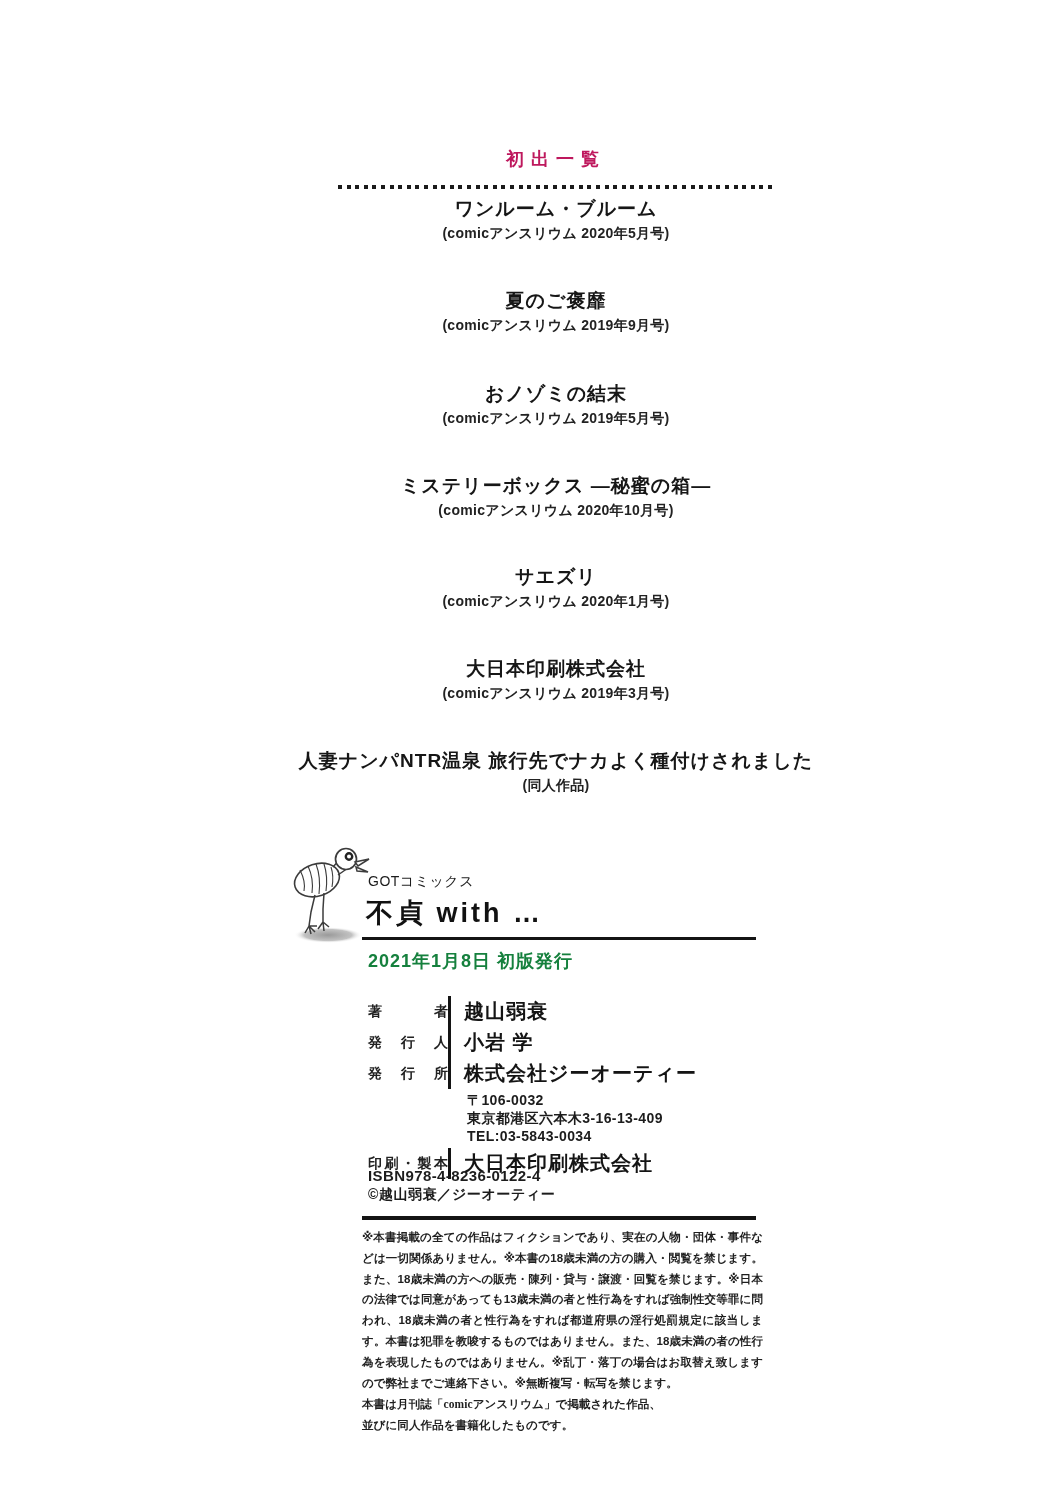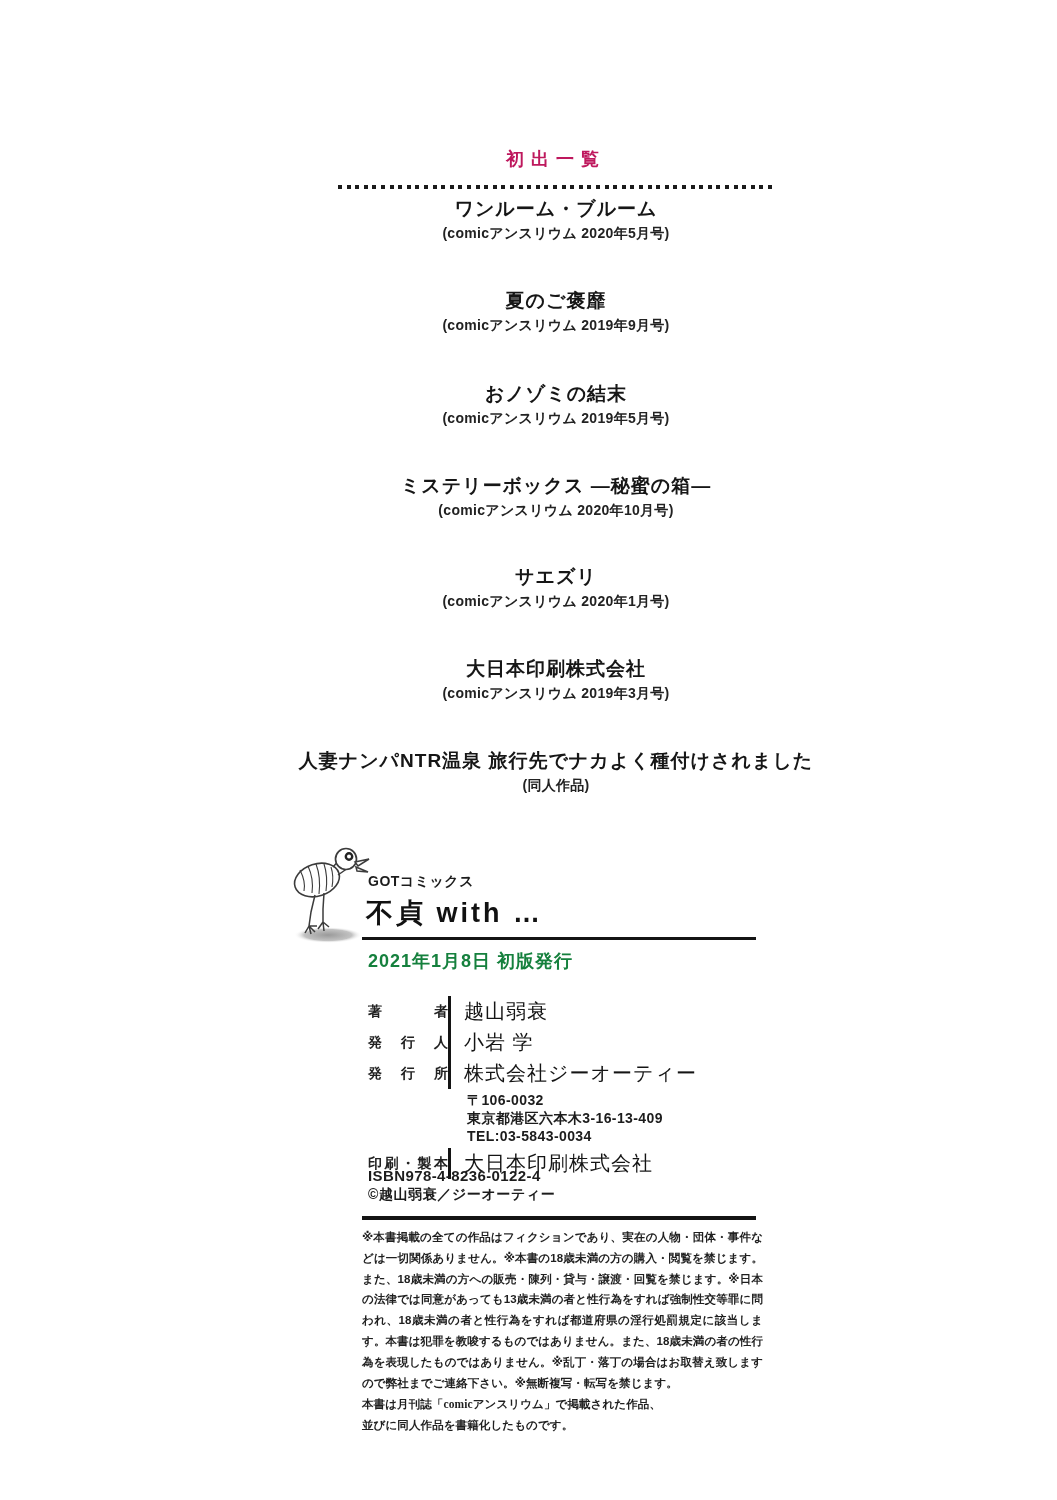--- a/index.html
+++ b/index.html
@@ -46,21 +46,21 @@
     margin-top: 3px;
     font-size: 14px; font-weight: 600;
     letter-spacing: 0.3px;
     color: #222222;
   }
 
   
   .logo-wrap { position: absolute; left: 290px; top: 846px; width: 82px; height: 100px; }
   .imprint {
     position: absolute; left: 368px; top: 873px;
-    font-size: 14px; font-weight: 700; letter-spacing: 0.5px; color: #1c1c1c;
+    font-size: 14px; font-weight: 400; letter-spacing: 0.5px; color: #1c1c1c;
   }
   .book-title {
     position: absolute; left: 366px; top: 895px;
     font-size: 27px; font-weight: 700; letter-spacing: 3px; color: #111111;
   }
   .double-rule {
     position: absolute; left: 362px; width: 394px;
     height: 2px;
     border-top: 2px solid #141414;
     border-bottom: 1px solid #141414;
@@ -76,21 +76,21 @@
   .credit-row { display: flex; align-items: center; }
   .credit-label {
     width: 80px;
     font-size: 14px; font-weight: 700; color: #222;
     text-align: justify; text-align-last: justify;
     flex: 0 0 80px;
   }
   .credit-value {
     border-left: 3px solid #141414;
     padding: 2px 0 2px 13px;
-    font-size: 20px; font-weight: 400; letter-spacing: 1px; color: #141414;
+    font-size: 20px; font-weight: 700; letter-spacing: 1px; color: #141414;
     min-height: 27px;
     display: flex; align-items: center;
     flex: 1;
   }
   .credit-address {
     padding-left: 99px;
     font-size: 14px; font-weight: 600; letter-spacing: 0.4px;
     line-height: 18px; color: #1c1c1c;
     margin: 2px 0 3px 0;
   }

